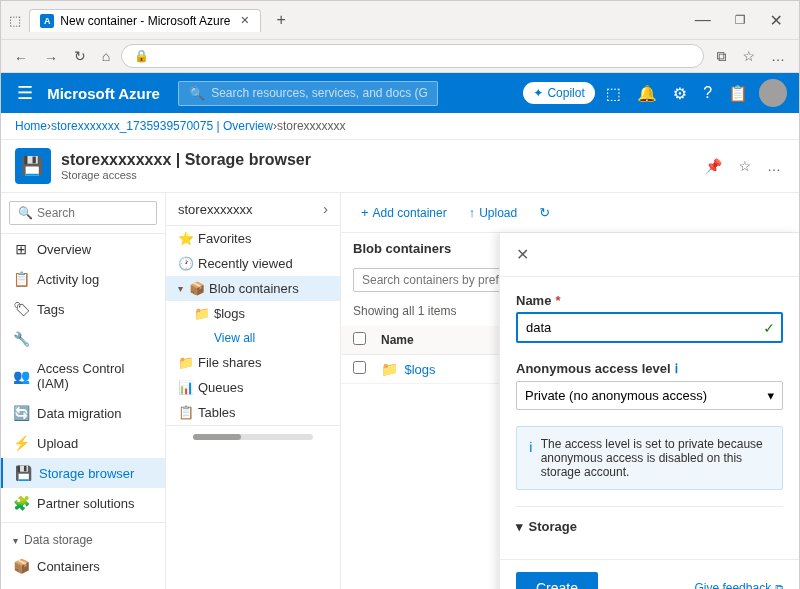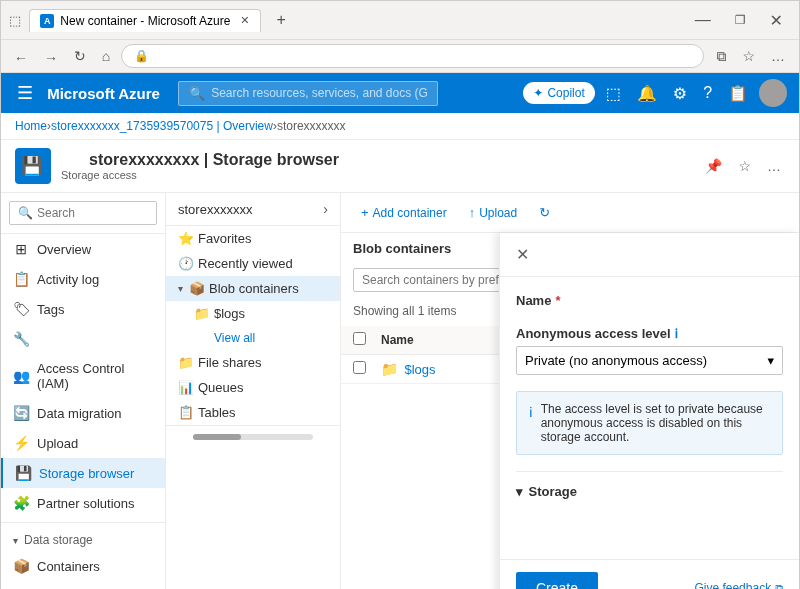--- a/index.html
+++ b/index.html
@@ -40,21 +40,21 @@
 
     
     .breadcrumb { background: white; padding: 6px 14px; font-size: 12px; color: #0078d4; display: flex; align-items: center; border-bottom: 1px solid #edebe9; }
     .breadcrumb a { color: #0078d4; text-decoration: none; }
     .breadcrumb span { color: #605e5c; }
     .bc-sep { color: #605e5c; }
 
     
     .page-header { background: white; padding: 8px 14px; display: flex; align-items: center; gap: 10px; border-bottom: 1px solid #edebe9; }
     .storage-icon { width: 36px; height: 36px; background: #0078d4; border-radius: 4px; display: flex; align-items: center; justify-content: center; color: white; font-size: 18px; }
-    .page-title-area h1 { font-size: 16px; font-weight: 600; color: #323130; margin-left: 28px; }
+    .page-title-area h1 { font-size: 16px; font-weight: 600; color: #323130; }
     .page-title-area p { font-size: 11px; color: #605e5c; }
     .header-actions { margin-left: auto; display: flex; gap: 8px; }
     .header-icon-btn { background: none; border: none; cursor: pointer; color: #605e5c; font-size: 14px; padding: 4px; }
 
     
     .main-content { display: flex; flex: 1; overflow: hidden; }
 
     
     .sidebar { width: 165px; background: white; border-right: 1px solid #edebe9; overflow-y: auto; flex-shrink: 0; }
     .sidebar-search { padding: 8px; border-bottom: 1px solid #edebe9; }
@@ -376,20 +376,24 @@
           <button class="panel-close">✕</button>
         </div>
 
         <div class="panel-body">
 
           <div class="form-group">
             <div class="form-label">
               <span>Name</span>
               <span class="required">*</span>
             </div>
+            <div class="form-input-wrapper">
+              <input type="text" class="form-input" style="width: 100%; border: 2px solid rgb(0, 120, 212); border-radius: 2px; padding: 6px 28px 6px 8px; font-size: 13px; outline: none;" value="data">
+              <span class="form-input-check">✓</span>
+            </div>
           </div>
 
           <div class="form-group">
             <div class="form-label">
               <span>Anonymous access level</span>
               <span style="cursor:pointer;color:#0078d4;">ℹ</span>
             </div>
             <div class="form-select">
               <span>Private (no anonymous access)</span>
               <span>▾</span>

